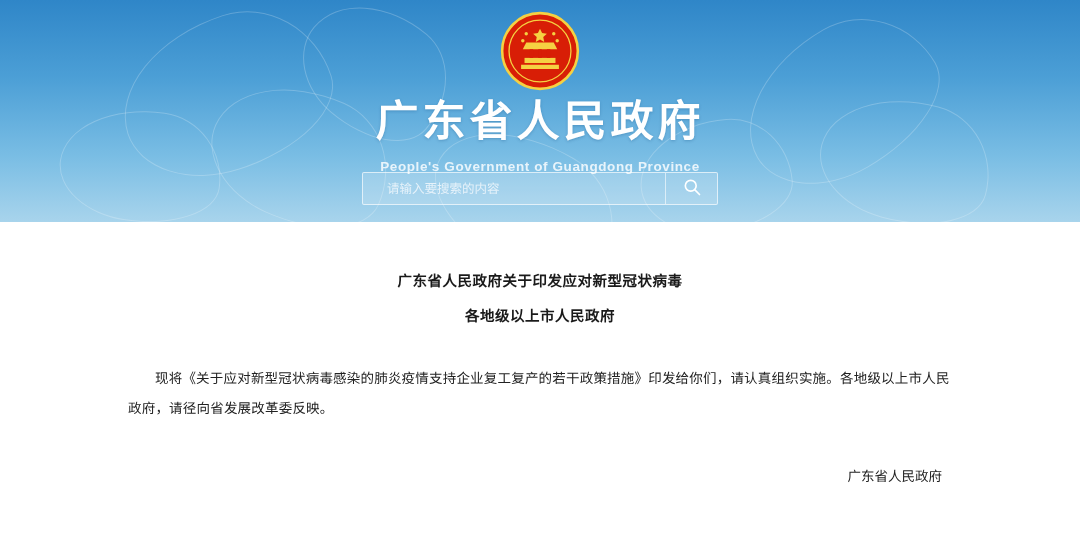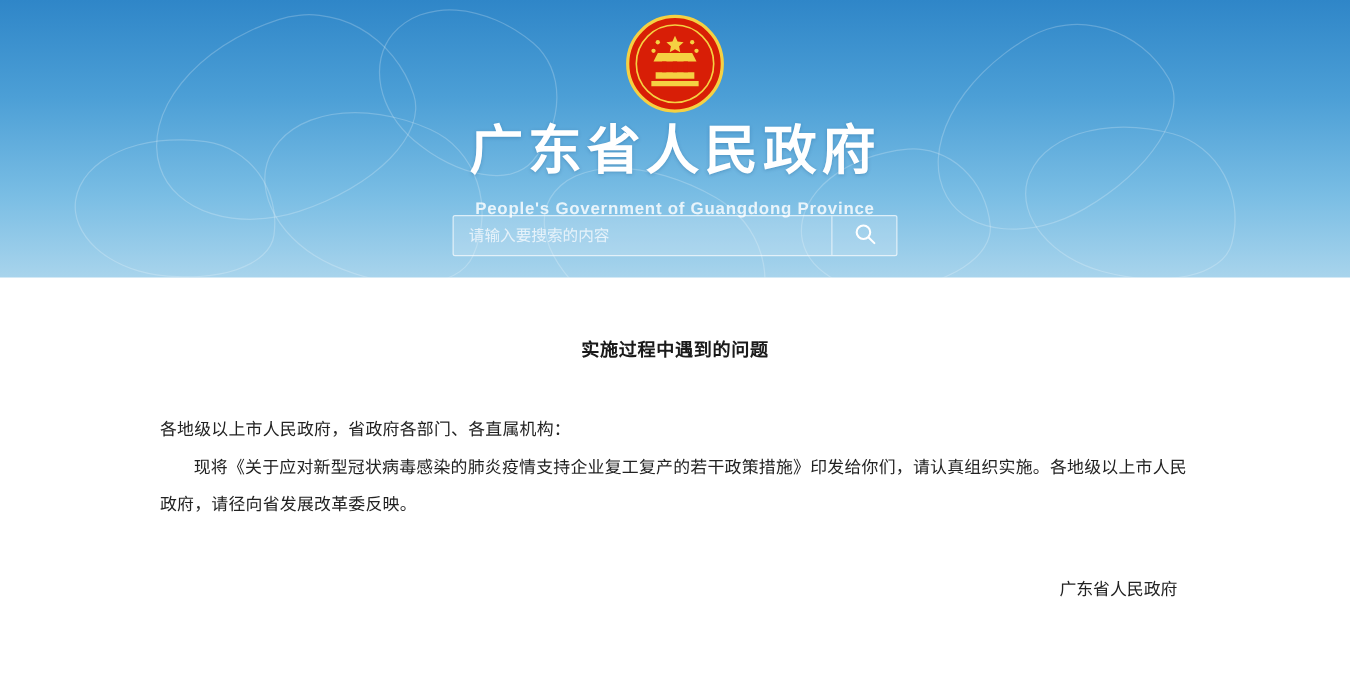--- a/index.html
+++ b/index.html
@@ -86,21 +86,21 @@
     box-sizing: border-box;
   }
   .search-input {
     flex: 1;
     height: 31px;
     border: 0;
     outline: none;
     background: transparent;
     color: #ffffff;
     font-size: 12.5px;
-    padding: 0 12px;
+    padding: 0 24px;
     font-family: "Liberation Sans", sans-serif;
   }
   .search-input::placeholder { color: #eaf4fb; opacity: 0.95; }
   .search-btn {
     width: 52px;
     height: 31px;
     border: 0;
     border-left: 1px solid rgba(255,255,255,0.6);
     background: transparent;
     display: flex;
@@ -186,21 +186,21 @@
         <svg width="20" height="20" viewBox="0 0 24 24" fill="none" stroke="#ffffff" stroke-width="2" stroke-linecap="round">
           <circle cx="10.5" cy="10.5" r="6.5"></circle>
           <line x1="15.5" y1="15.5" x2="21" y2="21"></line>
         </svg>
       </span>
     </button>
   </div>
 </div>
 
 <div class="doc">
-  <div class="doc-title">实施过程中遇到的问题</div>
+  <div class="doc-title">广东省人民政府关于印发应对新型冠状病毒</div>
+  <div class="doc-title">各地级以上市人民政府</div>
 
   <div class="doc-body">
-    <p>各地级以上市人民政府，省政府各部门、各直属机构：</p>
     <p class="indent">现将《关于应对新型冠状病毒感染的肺炎疫情支持企业复工复产的若干政策措施》印发给你们，请认真组织实施。各地级以上市人民政府，请径向省发展改革委反映。</p>
   </div>
 
   <div class="doc-sign">广东省人民政府</div>
 </div>
 
 </body></html>

